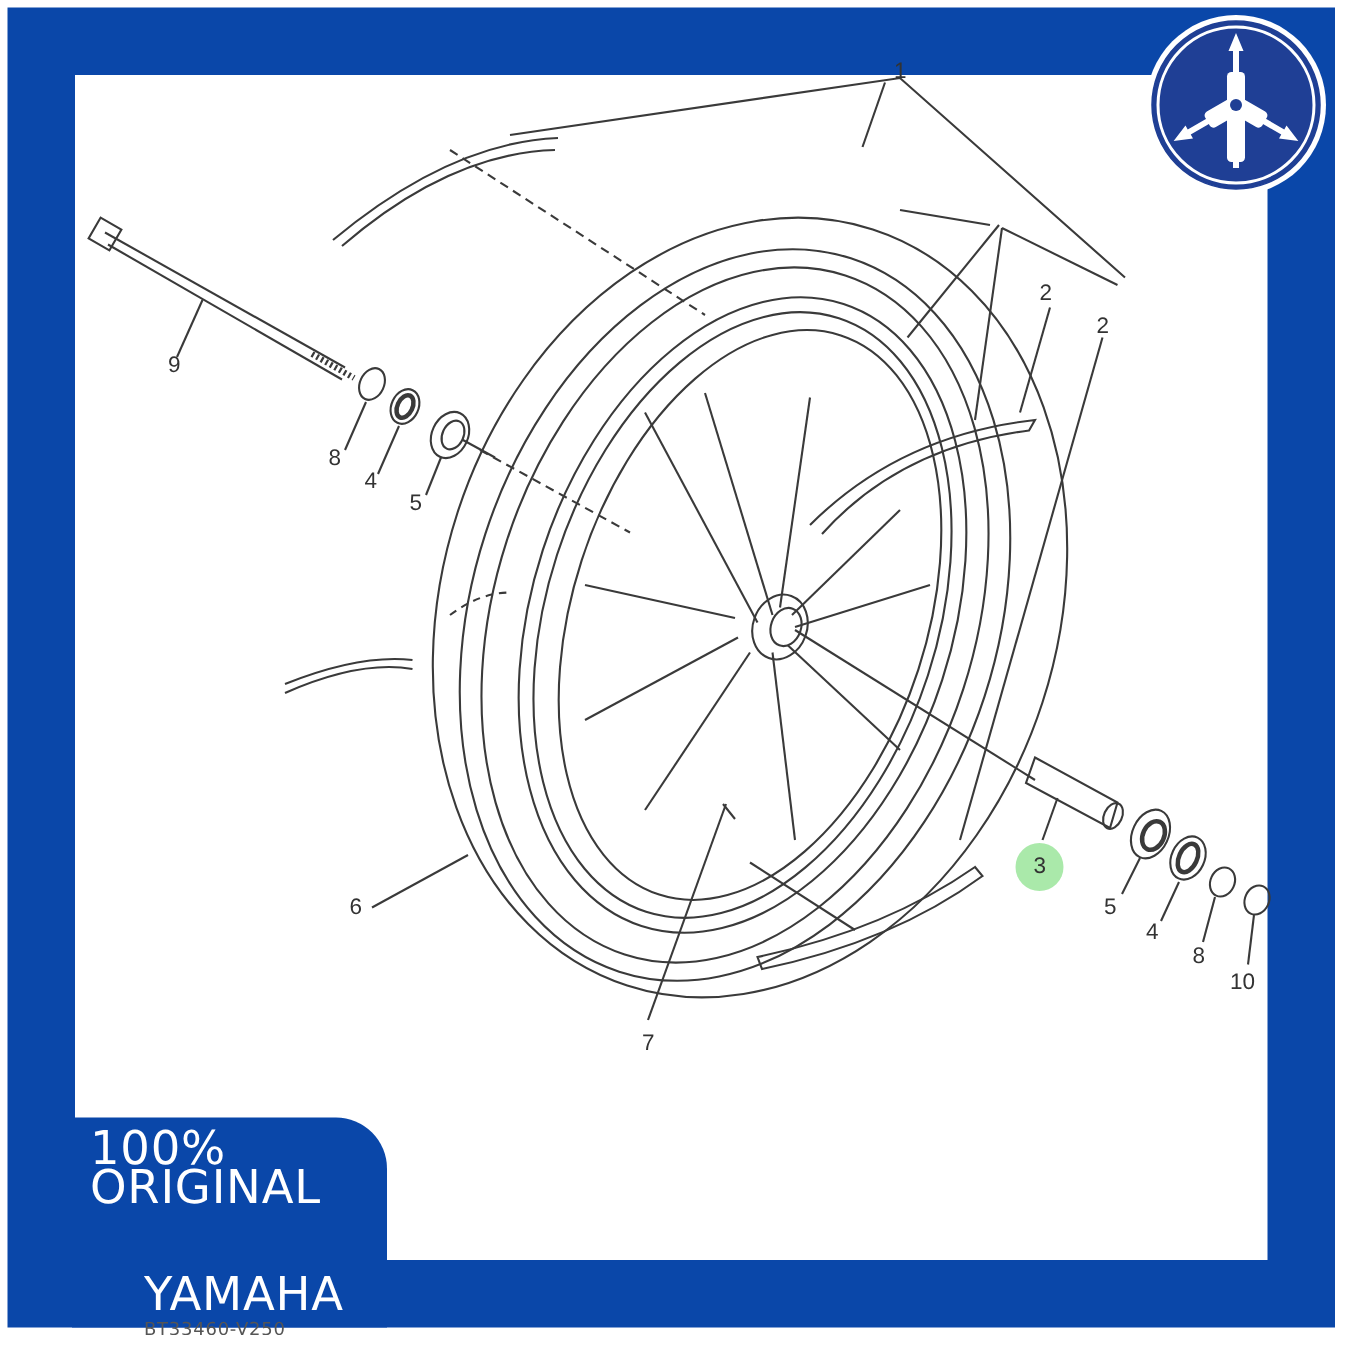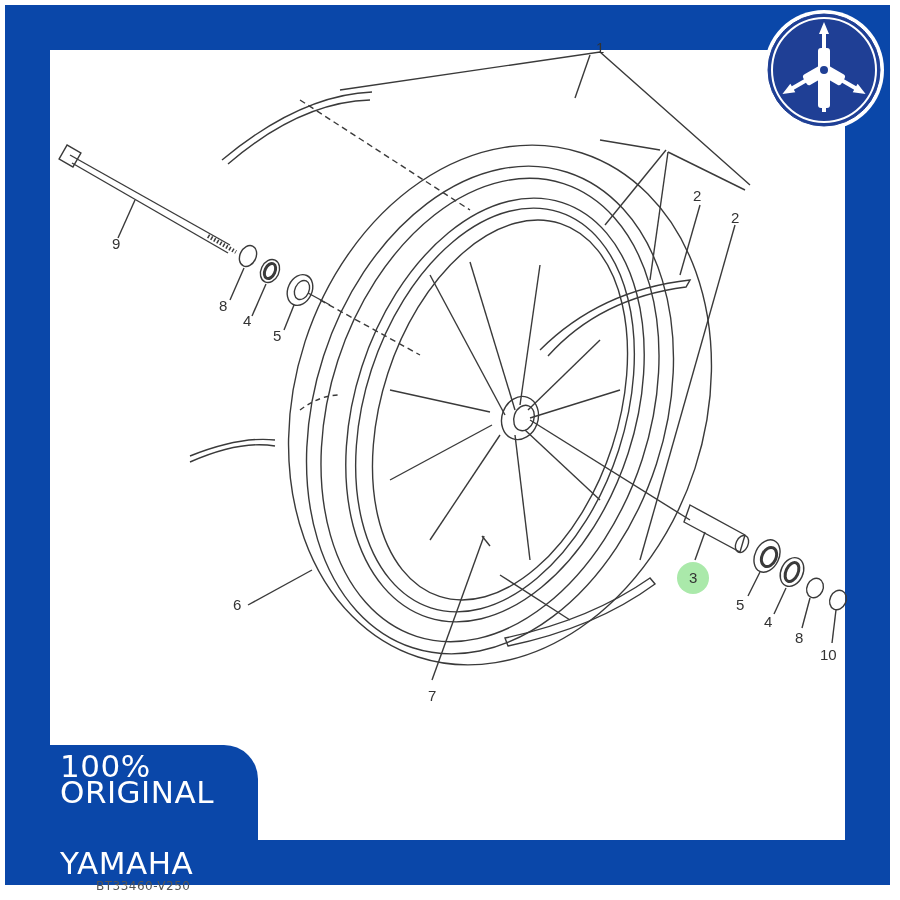--- a/index.html
+++ b/index.html
@@ -5,21 +5,21 @@
     html, body { margin: 0; padding: 0; background: #ffffff; }
     body { width: 900px; height: 900px; position: relative; overflow: hidden; font-family: "DejaVu Sans", sans-serif; }
     .frame { position: absolute; left: 5px; top: 5px; width: 885px; height: 880px; background: #0a47a9; }
     .inner { position: absolute; left: 50px; top: 50px; width: 795px; height: 790px; background: #ffffff; }
     .diagram { position: absolute; left: 0; top: 0; width: 900px; height: 900px; }
     .logo { position: absolute; left: 758px; top: 8px; width: 132px; height: 124px; }
     .badge { position: absolute; left: 48px; top: 745px; width: 210px; height: 140px; background: #0a47a9; border-top-right-radius: 34px; }
     .badge-text { position: absolute; left: 60px; color: #ffffff; font-family: "DejaVu Sans", sans-serif; font-weight: normal; font-size: 31px; letter-spacing: 0.5px; line-height: 1; }
     .bt1 { top: 751px; }
     .bt2 { top: 777px; }
-    .bt3 { top: 848px; }
+    .bt3 { top: 848px; margin-left: 36px; }
     .part-code { position: absolute; left: 96px; top: 880px; font-family: "DejaVu Sans", sans-serif; font-size: 12px; color: #555; letter-spacing: 0.5px; line-height: 1; height: 10px; overflow: hidden; }
     .callout { position: absolute; font-family: "Liberation Sans", sans-serif; font-size: 15px; color: #333; line-height: 1; }
     .callout-hl { position: absolute; left: 677px; top: 562px; width: 32px; height: 32px; border-radius: 50%; background: #9be59b; opacity: 0.85; }
   </style>
 </head>
 <body>
 
 <div class="frame"></div>
 <div class="inner"></div>
 

